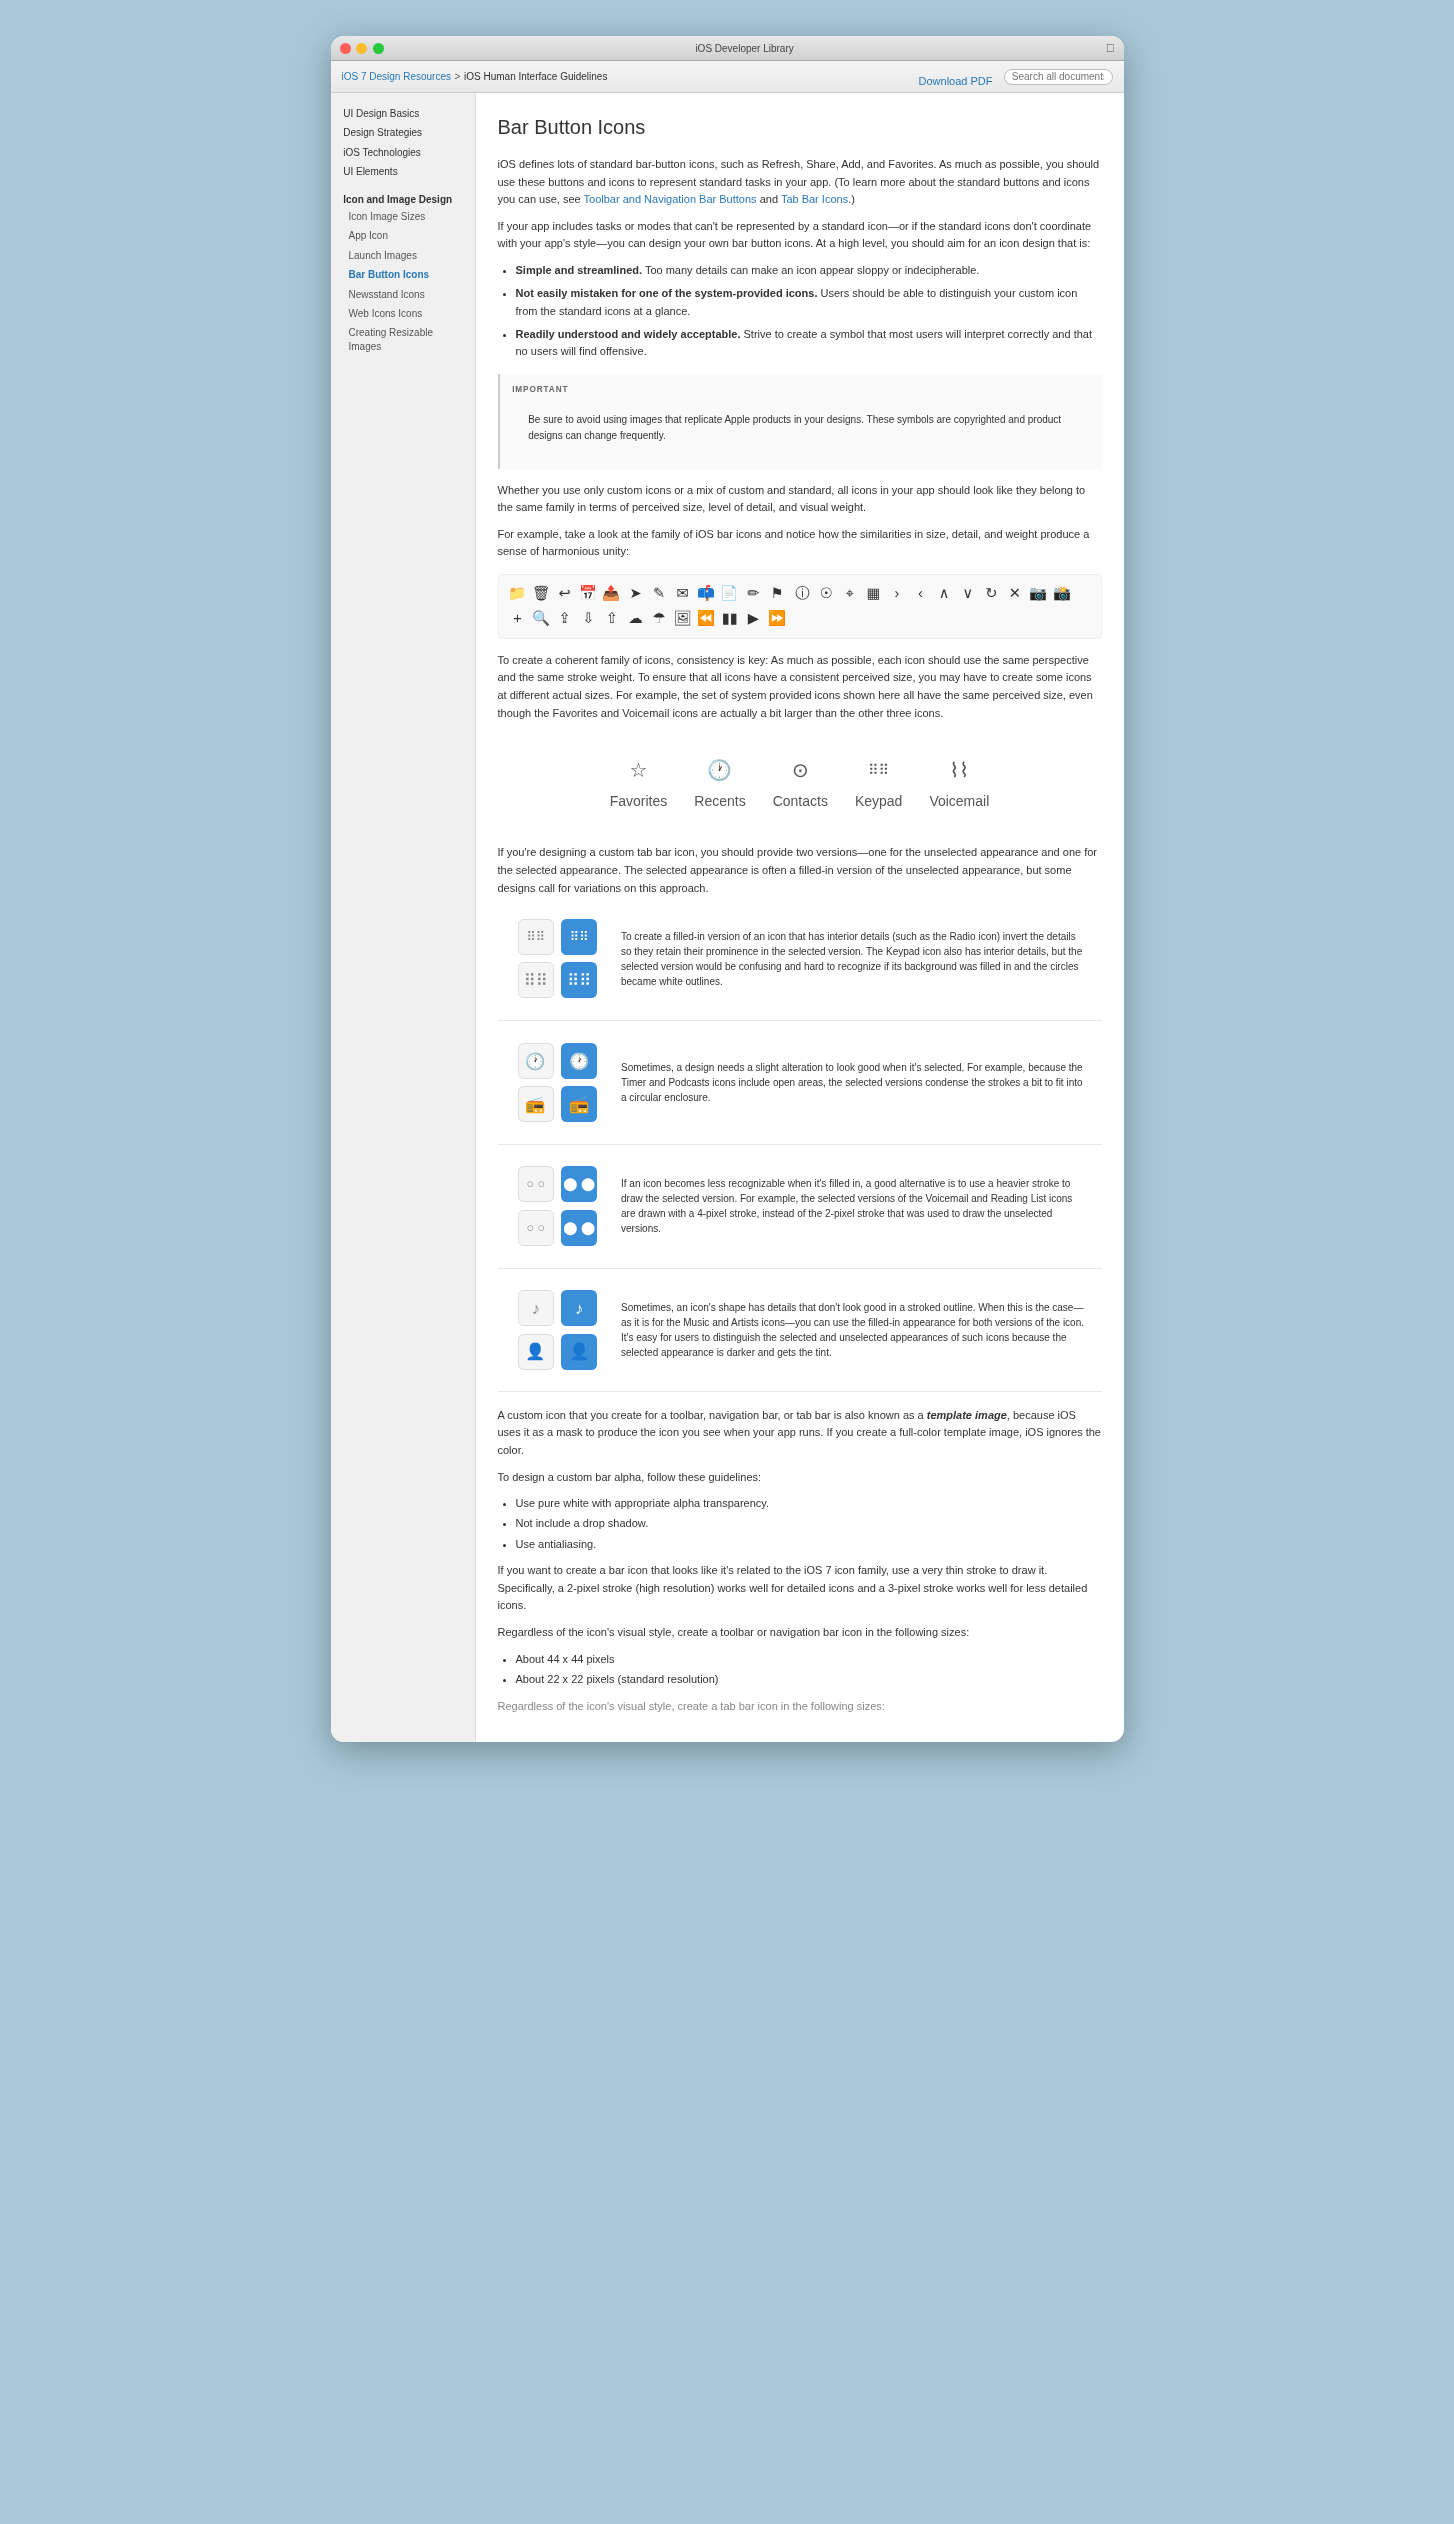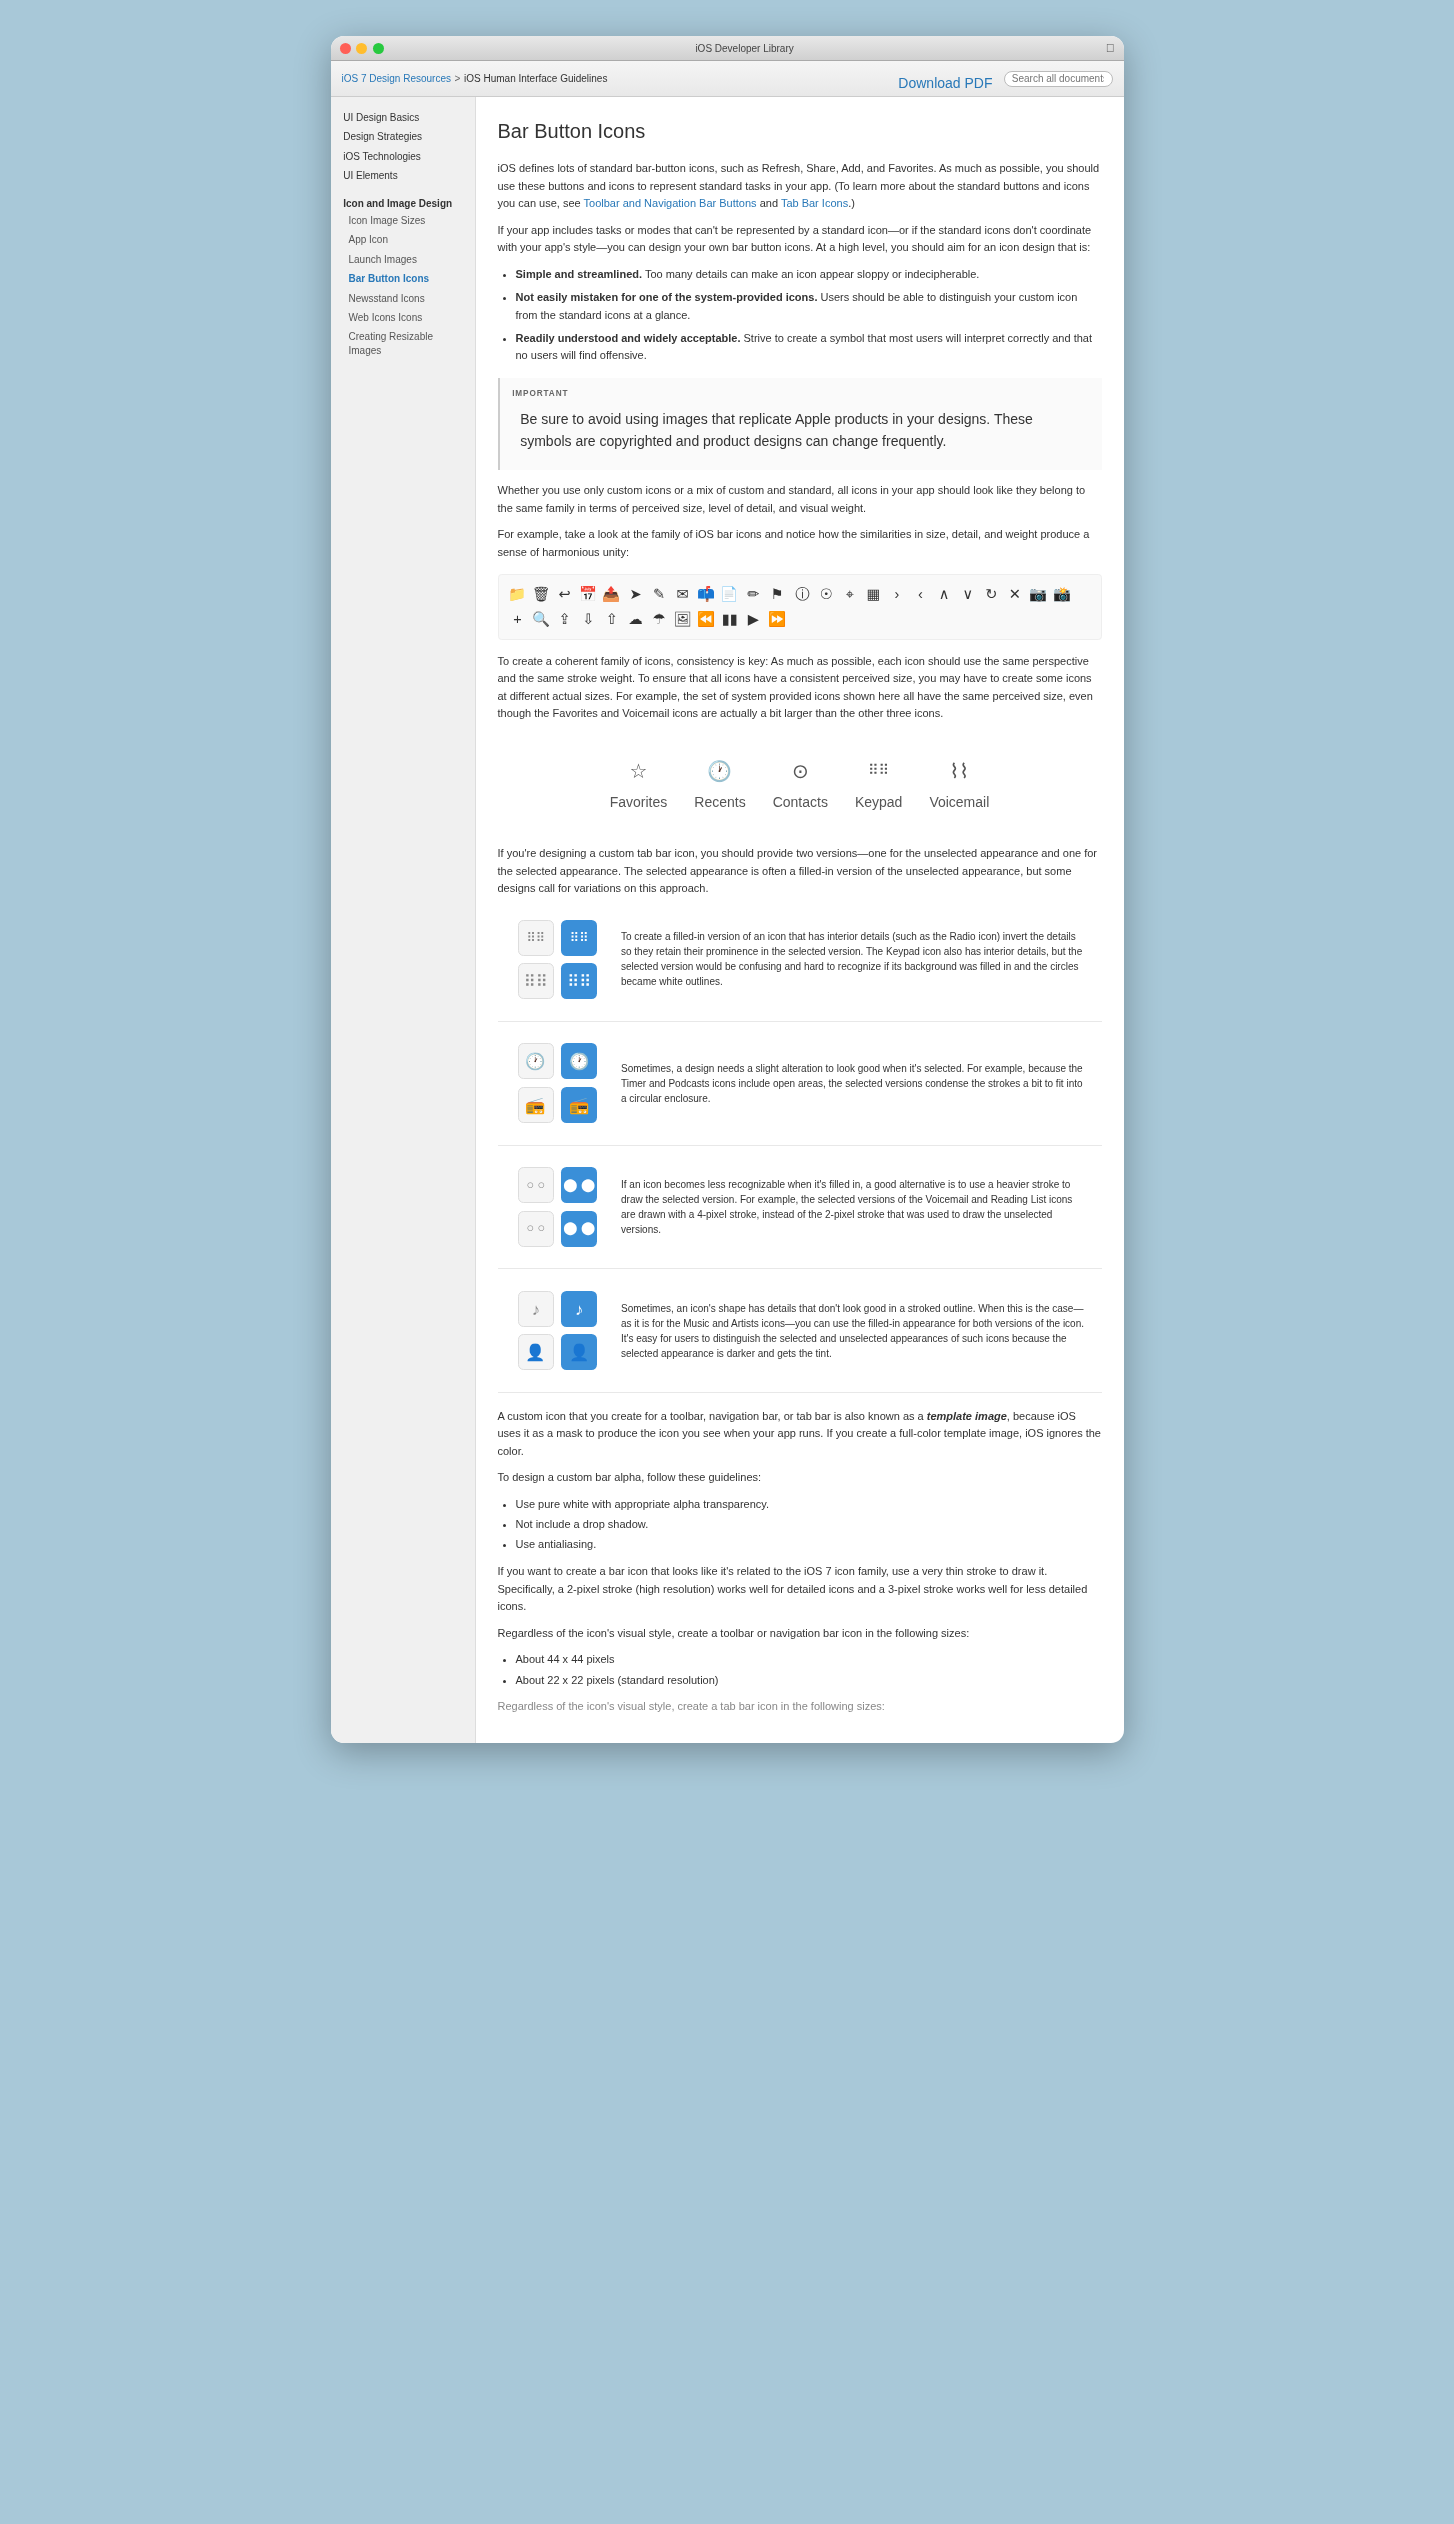--- a/index.html
+++ b/index.html
@@ -71,21 +71,21 @@
     }
     .breadcrumb .sep { color: #666; }
     .breadcrumb .current { color: #333; }
     .toolbar-right {
       display: flex;
       align-items: center;
       gap: 11px;
     }
     .download-pdf {
       color: #2878b8;
-      font-size: 14px;
+      font-size: 11px;
       cursor: pointer;
       margin-top: 8px;
     }
     .search-box {
       border: 0.9px solid #bbb;
       border-radius: 9px;
       padding: 1.8px 7.3px;
       font-size: 10px;
       color: #999;
       background: #fff;
@@ -163,21 +163,21 @@
       background: #fafafa;
     }
     .important-label {
       font-size: 8.2px;
       font-weight: 600;
       text-transform: uppercase;
       letter-spacing: 0.9px;
       color: #666;
       margin-bottom: 3.6px;
     }
-    .important-box p { font-size: 14px; margin: 8px; }
+    .important-box p { font-size: 10px; margin: 16px; }
     .icons-row {
       display: flex;
       flex-wrap: wrap;
       gap: 5.5px;
       margin: 12.7px 0;
       padding: 9px;
       background: #f9f9f9;
       border: 0.9px solid #eee;
       border-radius: 3.6px;
     }

